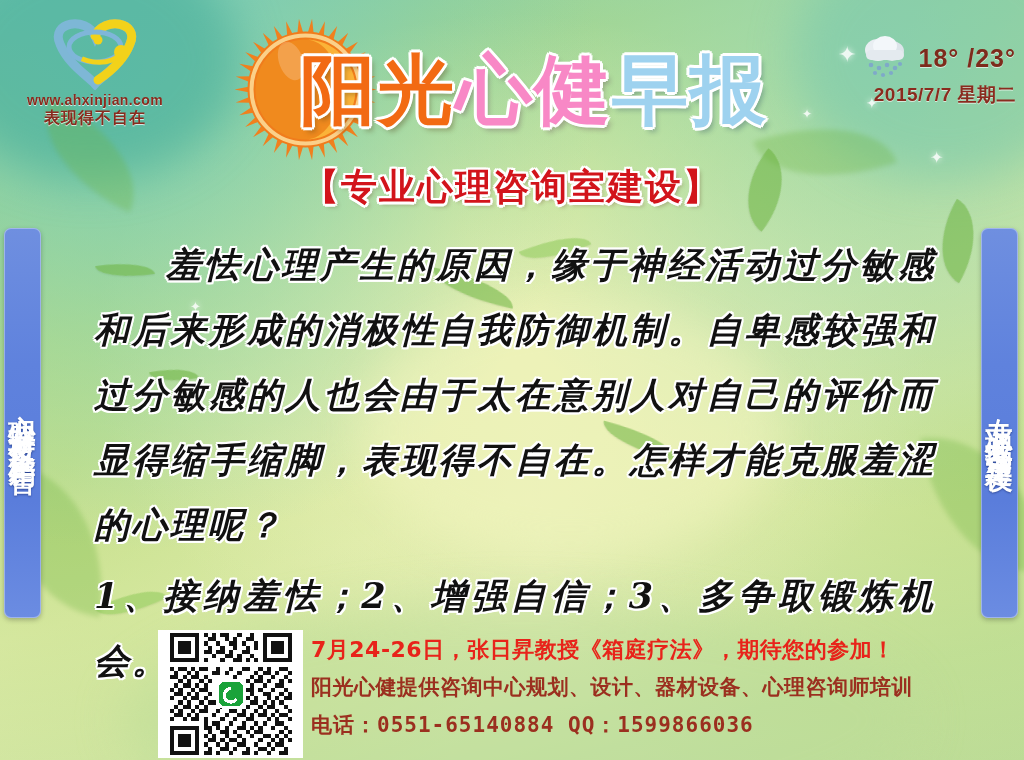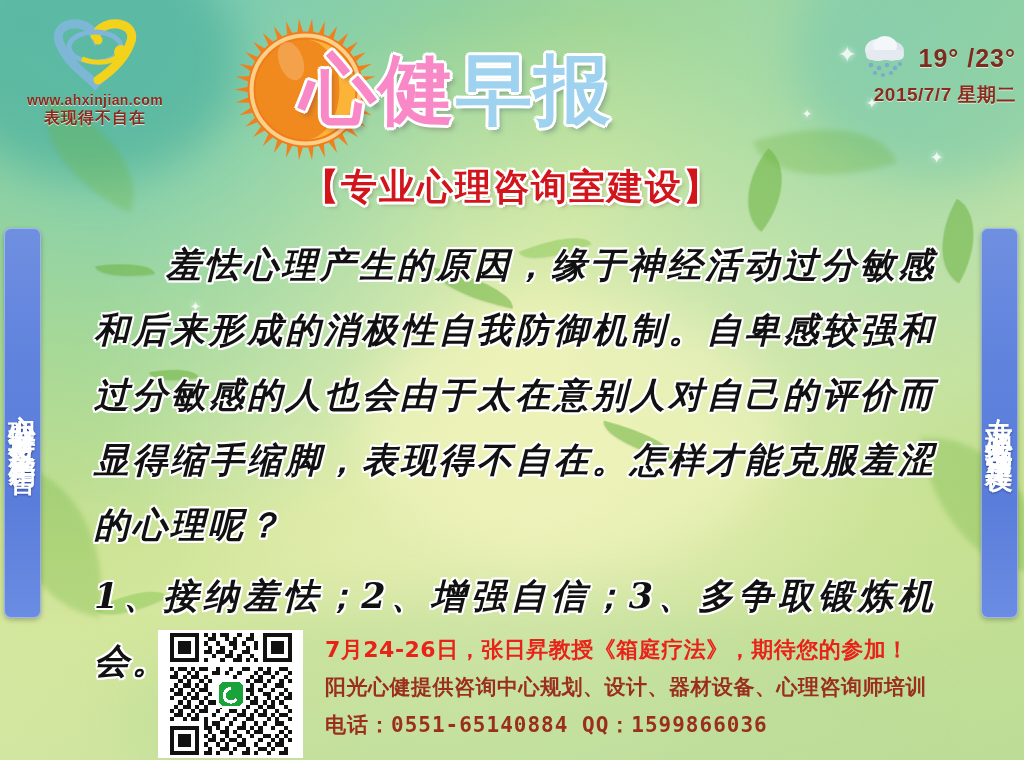--- a/index.html
+++ b/index.html
@@ -94,21 +94,21 @@
     display:flex;align-items:center;justify-content:center;}
   #rail-left{left:4px;}
   #rail-right{right:6px;}
   .rail .vtext{
     writing-mode:vertical-rl;text-orientation:upright;
     font-family:"DejaVu Sans","Liberation Sans",sans-serif;
     color:#fff;font-size:27px;font-weight:bold;letter-spacing:6px;line-height:1;
     text-shadow:0 1px 2px rgba(20,40,110,.55);}
 
   
-  #footer{position:absolute;left:158px;top:630px;width:850px;display:flex;align-items:flex-start;gap:22px;}
+  #footer{position:absolute;left:158px;top:630px;width:850px;display:flex;align-items:flex-start;gap:8px;}
   #qr{width:145px;height:128px;background:#fff;padding:3px;box-sizing:border-box;
       display:flex;align-items:center;justify-content:center;}
   #qr svg{display:block;}
   #foot-text{padding-top:2px;}
   #foot-text .l1{font-size:22px;color:#e8231a;font-weight:bold;letter-spacing:.5px;line-height:36px;
       font-family:"DejaVu Sans","Liberation Sans",sans-serif;}
   #foot-text .l2{font-size:21px;color:#9b2f1f;font-weight:bold;letter-spacing:.5px;line-height:38px;
       font-family:Liberation Serif, serif;}
   #foot-text .l3{font-size:21px;color:#9b2f1f;font-weight:bold;letter-spacing:1px;line-height:38px;
       font-family:"DejaVu Sans Mono","Liberation Mono",monospace;}
@@ -168,20 +168,21 @@
         </g>
       <circle cx="72.5" cy="72.5" r="58" fill="#f07c1c"></circle>
       <circle cx="72.5" cy="72.5" r="54" fill="none" stroke="#fbd089" stroke-width="4"></circle>
       <circle cx="72.5" cy="72.5" r="50" fill="#f08a1e"></circle>
       <path d="M72.5 22.5 a50 50 0 0 1 0 100 a34 50 0 0 0 0 -100 Z" fill="#fbb338"></path>
       <ellipse cx="58" cy="44" rx="12" ry="20" fill="#fff" opacity=".20" transform="rotate(-20 58 44)"></ellipse>
     </svg>
   </div>
 
   <div id="masthead">
+    <span class="mh-orange">阳光</span>
     <span class="mh-pink">心健</span>
     <span class="mh-blue">早报</span>
   </div>
 
   <div id="weather">
     <div class="row1">
       <span>
         <svg width="56" height="44" viewBox="0 0 56 44">
           <g>
             <ellipse cx="20" cy="16" rx="13" ry="11" fill="#e9eef2"></ellipse>
@@ -194,21 +195,21 @@
               <circle cx="21" cy="34" r="2.3"></circle>
             <circle cx="29" cy="31" r="2.3"></circle>
               <circle cx="37" cy="34" r="2.3"></circle>
             <circle cx="17" cy="39" r="2.1"></circle>
               <circle cx="25" cy="41" r="2.1"></circle>
             <circle cx="33" cy="39" r="2.1"></circle>
               <circle cx="42" cy="30" r="2.1"></circle>
           </g>
         </svg>
       </span>
-      <span class="temp">19°  /23°</span>
+      <span class="temp">18°  /23°</span>
     </div>
     <div class="date">2015/7/7 星期二</div>
   </div>
 
   <div id="headline">【专业心理咨询室建设】</div>
 
   <div id="body-copy">
     <p class="para">羞怯心理产生的原因，缘于神经活动过分敏感和后来形成的消极性自我防御机制。自卑感较强和过分敏感的人也会由于太在意别人对自己的评价而显得缩手缩脚，表现得不自在。怎样才能克服羞涩的心理呢？</p>
     <p>1、接纳羞怯；2、增强自信；3、多争取锻炼机会。</p>
   </div>

